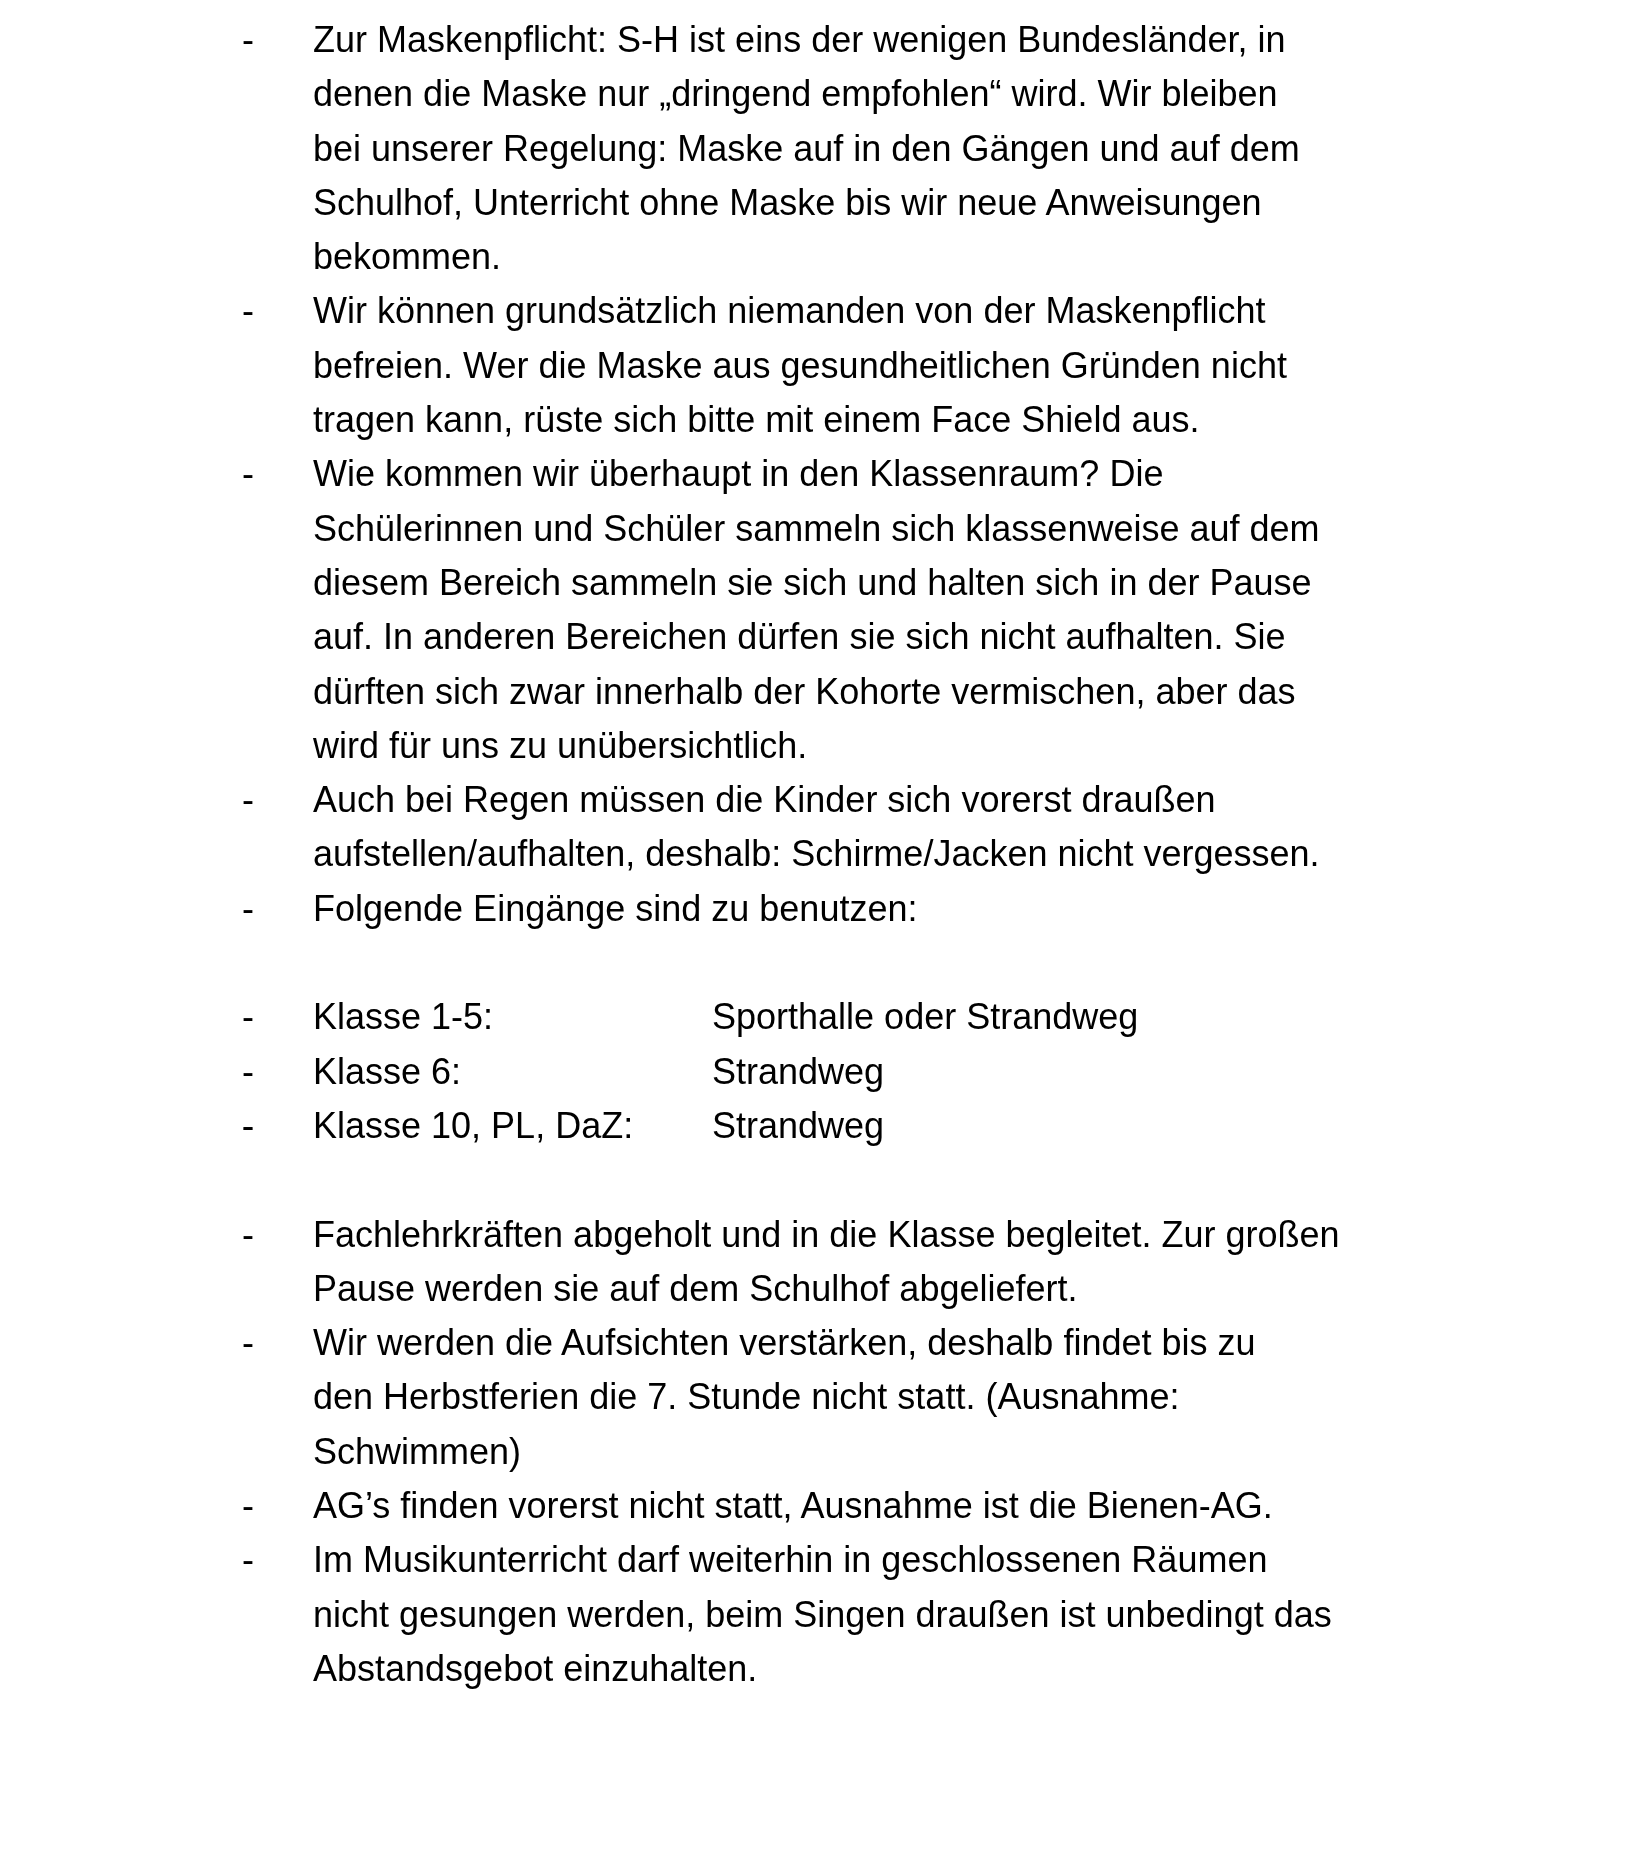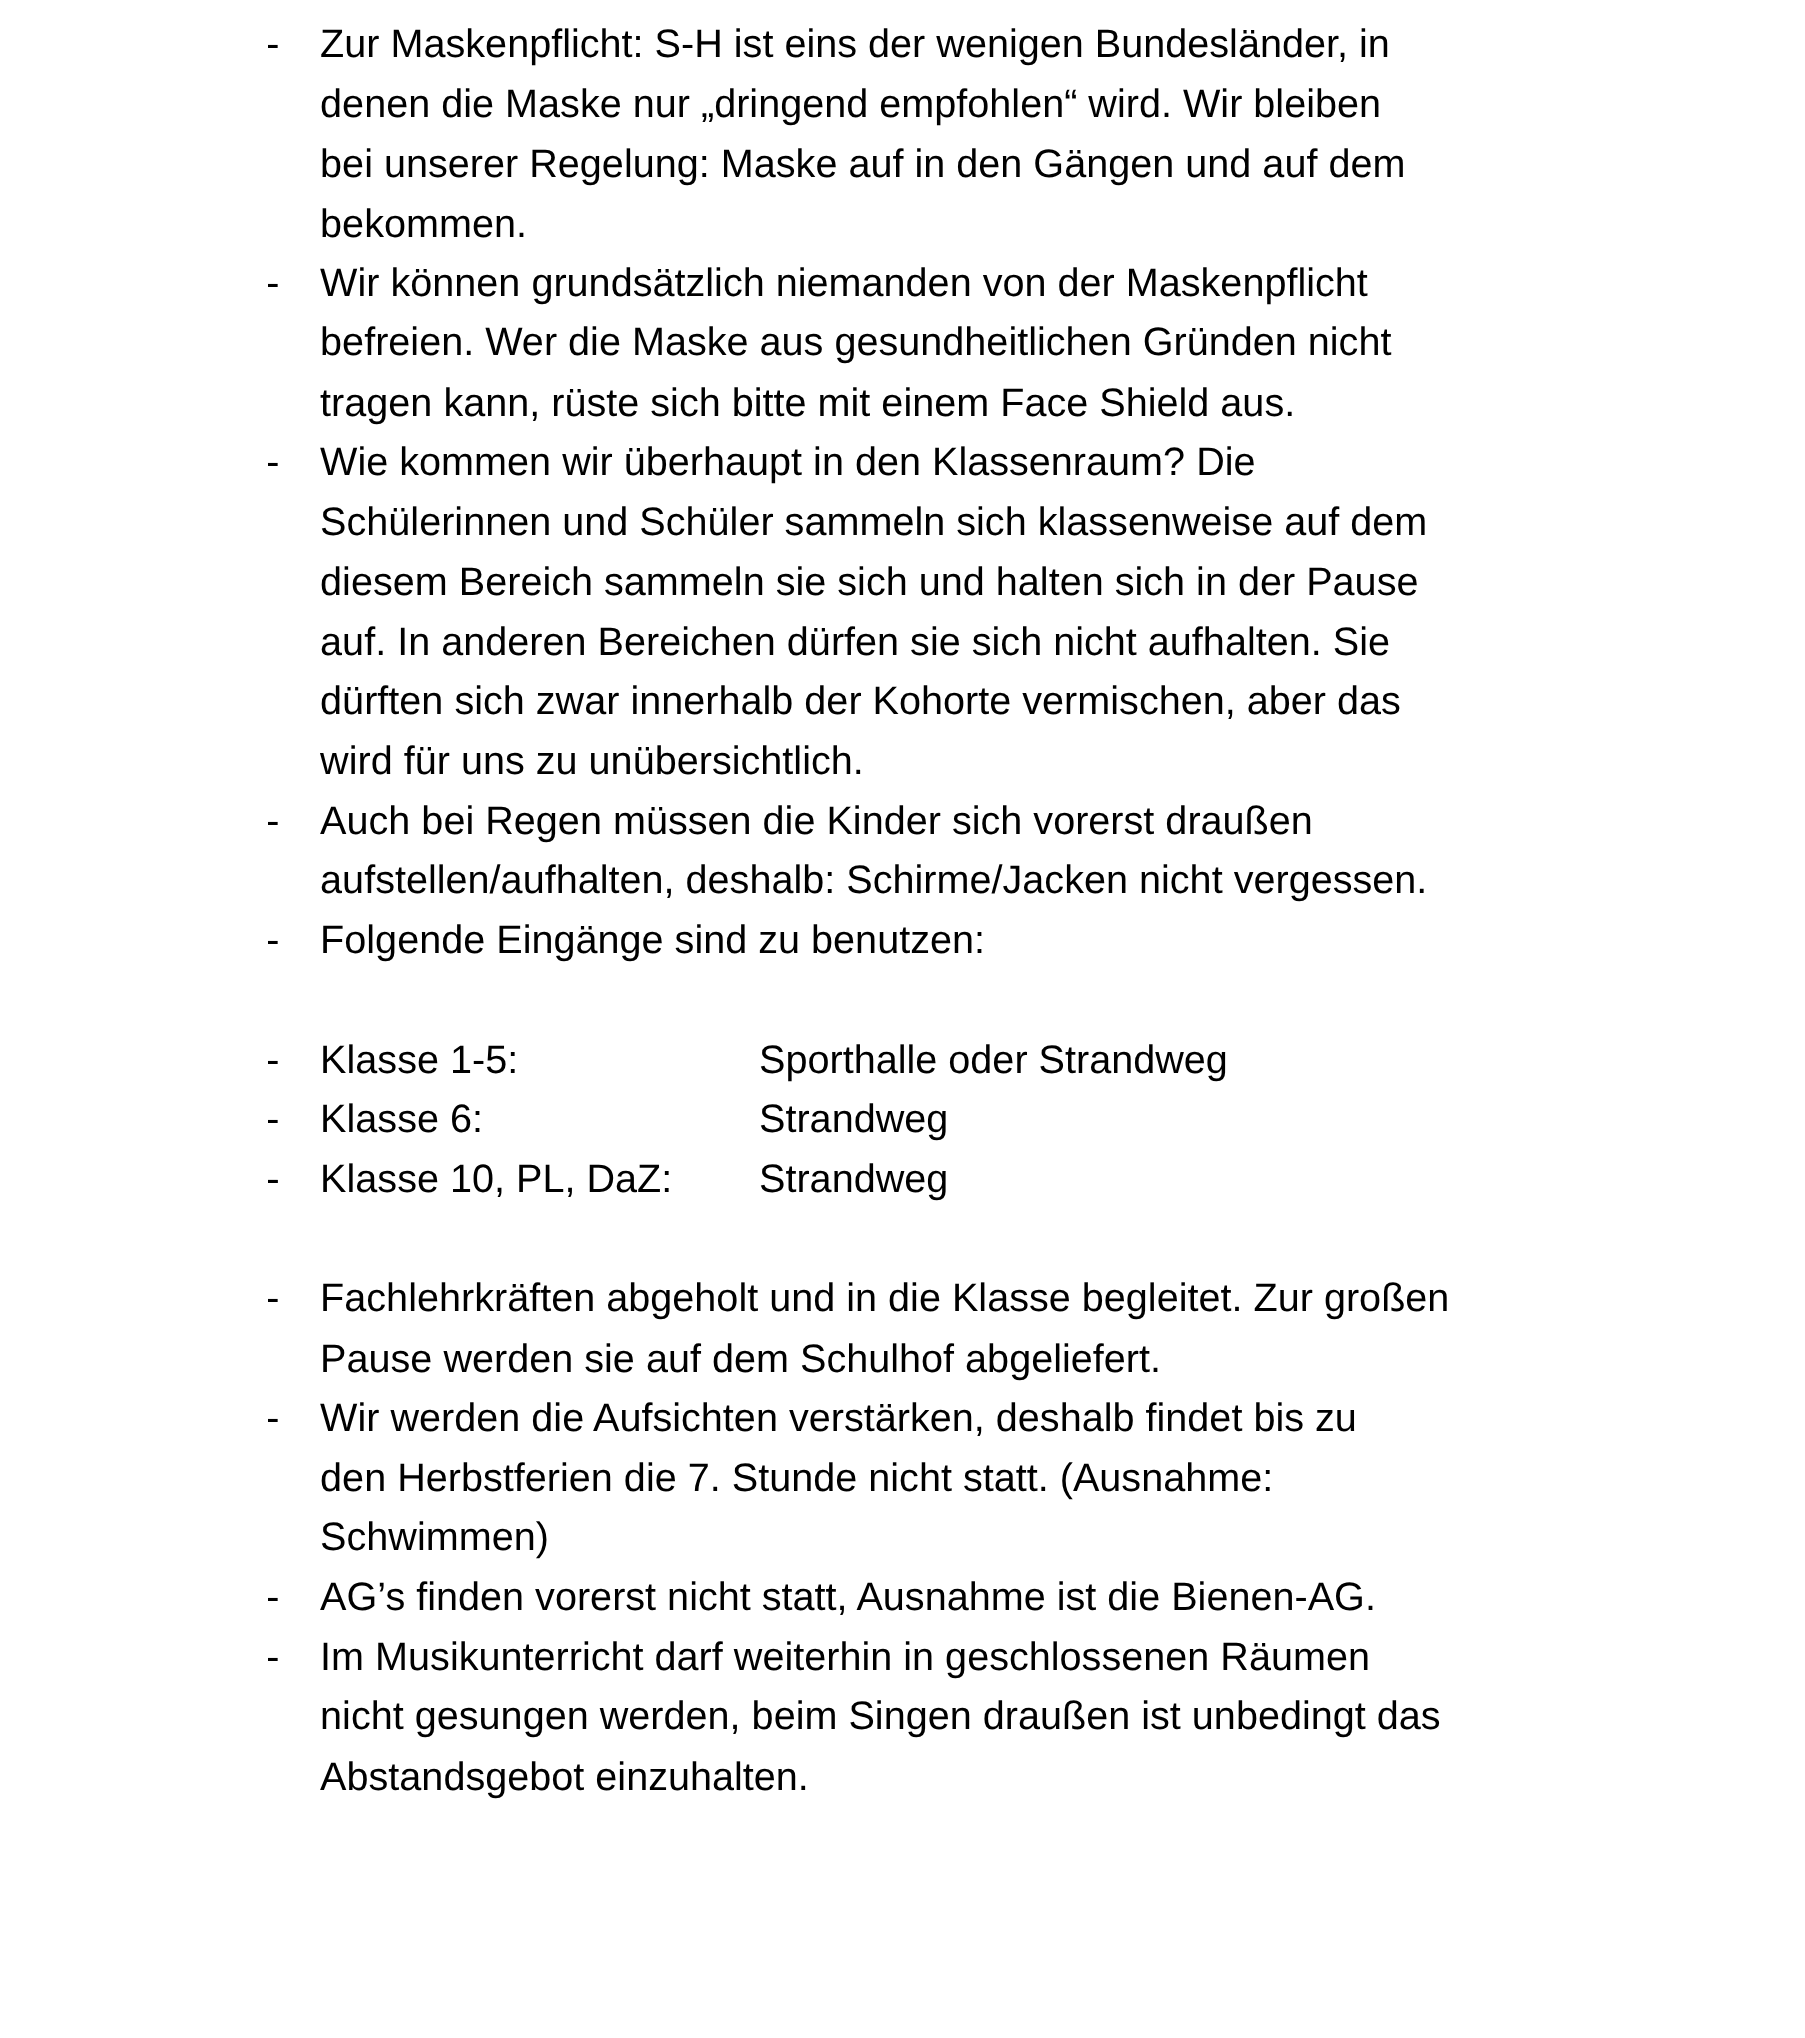--- a/index.html
+++ b/index.html
@@ -22,36 +22,37 @@
   }
   .item { position: relative; }
   .marker {
     position: absolute;
     left: 242px;
     top: 0;
     line-height: 54.3px;
     font-weight: 400;
   }
   .content { margin-left: 291px; margin-right: 60px; }
-  .line { line-height: 54.3px; white-space: pre-wrap; }
+  .line { line-height: 54.3px; white-space: pre-wrap; margin-left: 22px; }
   .bold { font-weight: 400; }
   .col-label { display: inline-block; width: 399px; }
   .spacer { height: 54.3px; }
 </style>
 </head>
 <body>
 
 <div class="page">
   <div id="bullet-list">
       <div class="item">
         <span class="marker">-</span>
         <div class="content">
           <div class="line"><span>Zur Maskenpflicht: S-H ist eins der wenigen Bundesländer, in</span></div>
           <div class="line"><span>denen die Maske nur „dringend empfohlen“ wird. Wir bleiben</span></div>
           <div class="line"><span>bei unserer Regelung: </span><span class="bold">Maske auf in den Gängen und auf dem</span></div>
+          <div class="line"><span class="bold">Schulhof, Unterricht ohne Maske bis wir neue Anweisungen</span></div>
           <div class="line"><span class="bold">bekommen.</span></div>
         </div>
       </div>
       <div class="item">
         <span class="marker">-</span>
         <div class="content">
           <div class="line"><span>Wir können grundsätzlich niemanden von der Maskenpflicht</span></div>
           <div class="line"><span>befreien. Wer die Maske aus gesundheitlichen Gründen nicht</span></div>
           <div class="line"><span>tragen kann, rüste sich bitte mit einem Face Shield aus.</span></div>
         </div>

